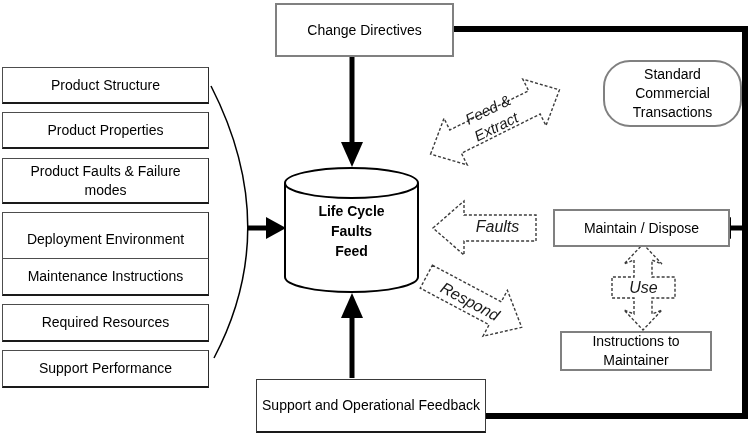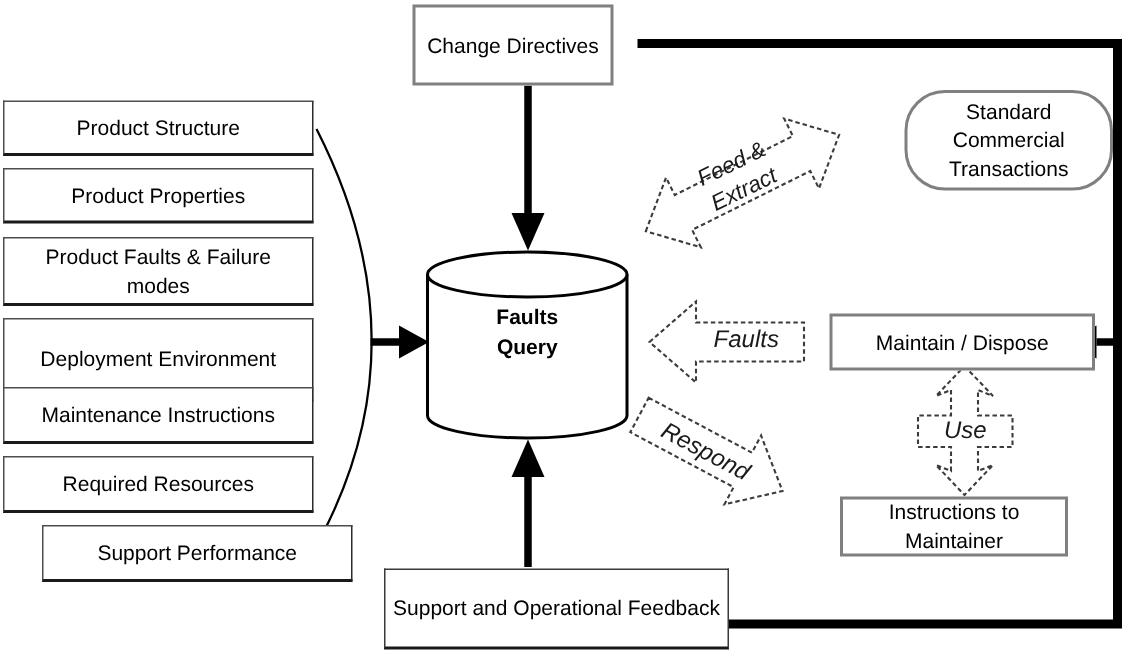--- a/index.html
+++ b/index.html
@@ -93,45 +93,46 @@
   </div>
   <div class="box input-box" style="top:212px;height:56px;">
     <span>Deployment Environment</span>
   </div>
   <div class="box input-box" style="top:304px;height:38px;">
     <span>Required Resources</span>
   </div>
   <div class="box input-box" style="top:258px;height:38px;">
     <span>Maintenance Instructions</span>
   </div>
-  <div class="box input-box" style="top:350px;height:38px;margin-left:26px;">
+  <div class="box input-box" style="top:350px;height:38px;">
     <span>Support Performance</span>
   </div>
 
-  <div class="box gray-box" style="left:275px;top:3px;width:134px;height:54px;">
+  <div class="box gray-box" style="left:275px;top:3px;width:179px;height:54px;">
     <span>Change Directives</span>
   </div>
 
   <div class="box thin-box" style="left:256px;top:379px;width:230px;height:54px;">
     <span>Support and Operational Feedback</span>
   </div>
 
   <div class="box gray-box" style="left:603px;top:60px;width:139px;height:67px;padding:0 10px;border-radius:27px;">
     <span>Standard Commercial Transactions</span>
   </div>
   <div class="box gray-box" style="left:553px;top:209px;width:177px;height:38px;">
     <span>Maintain / Dispose</span>
   </div>
   <div class="box gray-box" style="left:560px;top:331px;width:152px;height:40px;padding:0 18px;">
     <span>Instructions to Maintainer</span>
   </div>
 
   <div class="hub-label">
+    <span style="display:block">Life Cycle</span>
     <span style="display:block">Faults</span>
-    <span style="display:block">Query</span>
+    <span style="display:block">Feed</span>
   </div>
 
   <div class="flow-label lbl-feed">
     <span style="display:block">Feed &amp;</span>
     <span style="display:block">Extract</span>
   </div>
   <div class="flow-label lbl-query">Faults</div>
   <div class="flow-label lbl-respond">Respond</div>
   <div class="flow-label lbl-use">Use</div>
 

